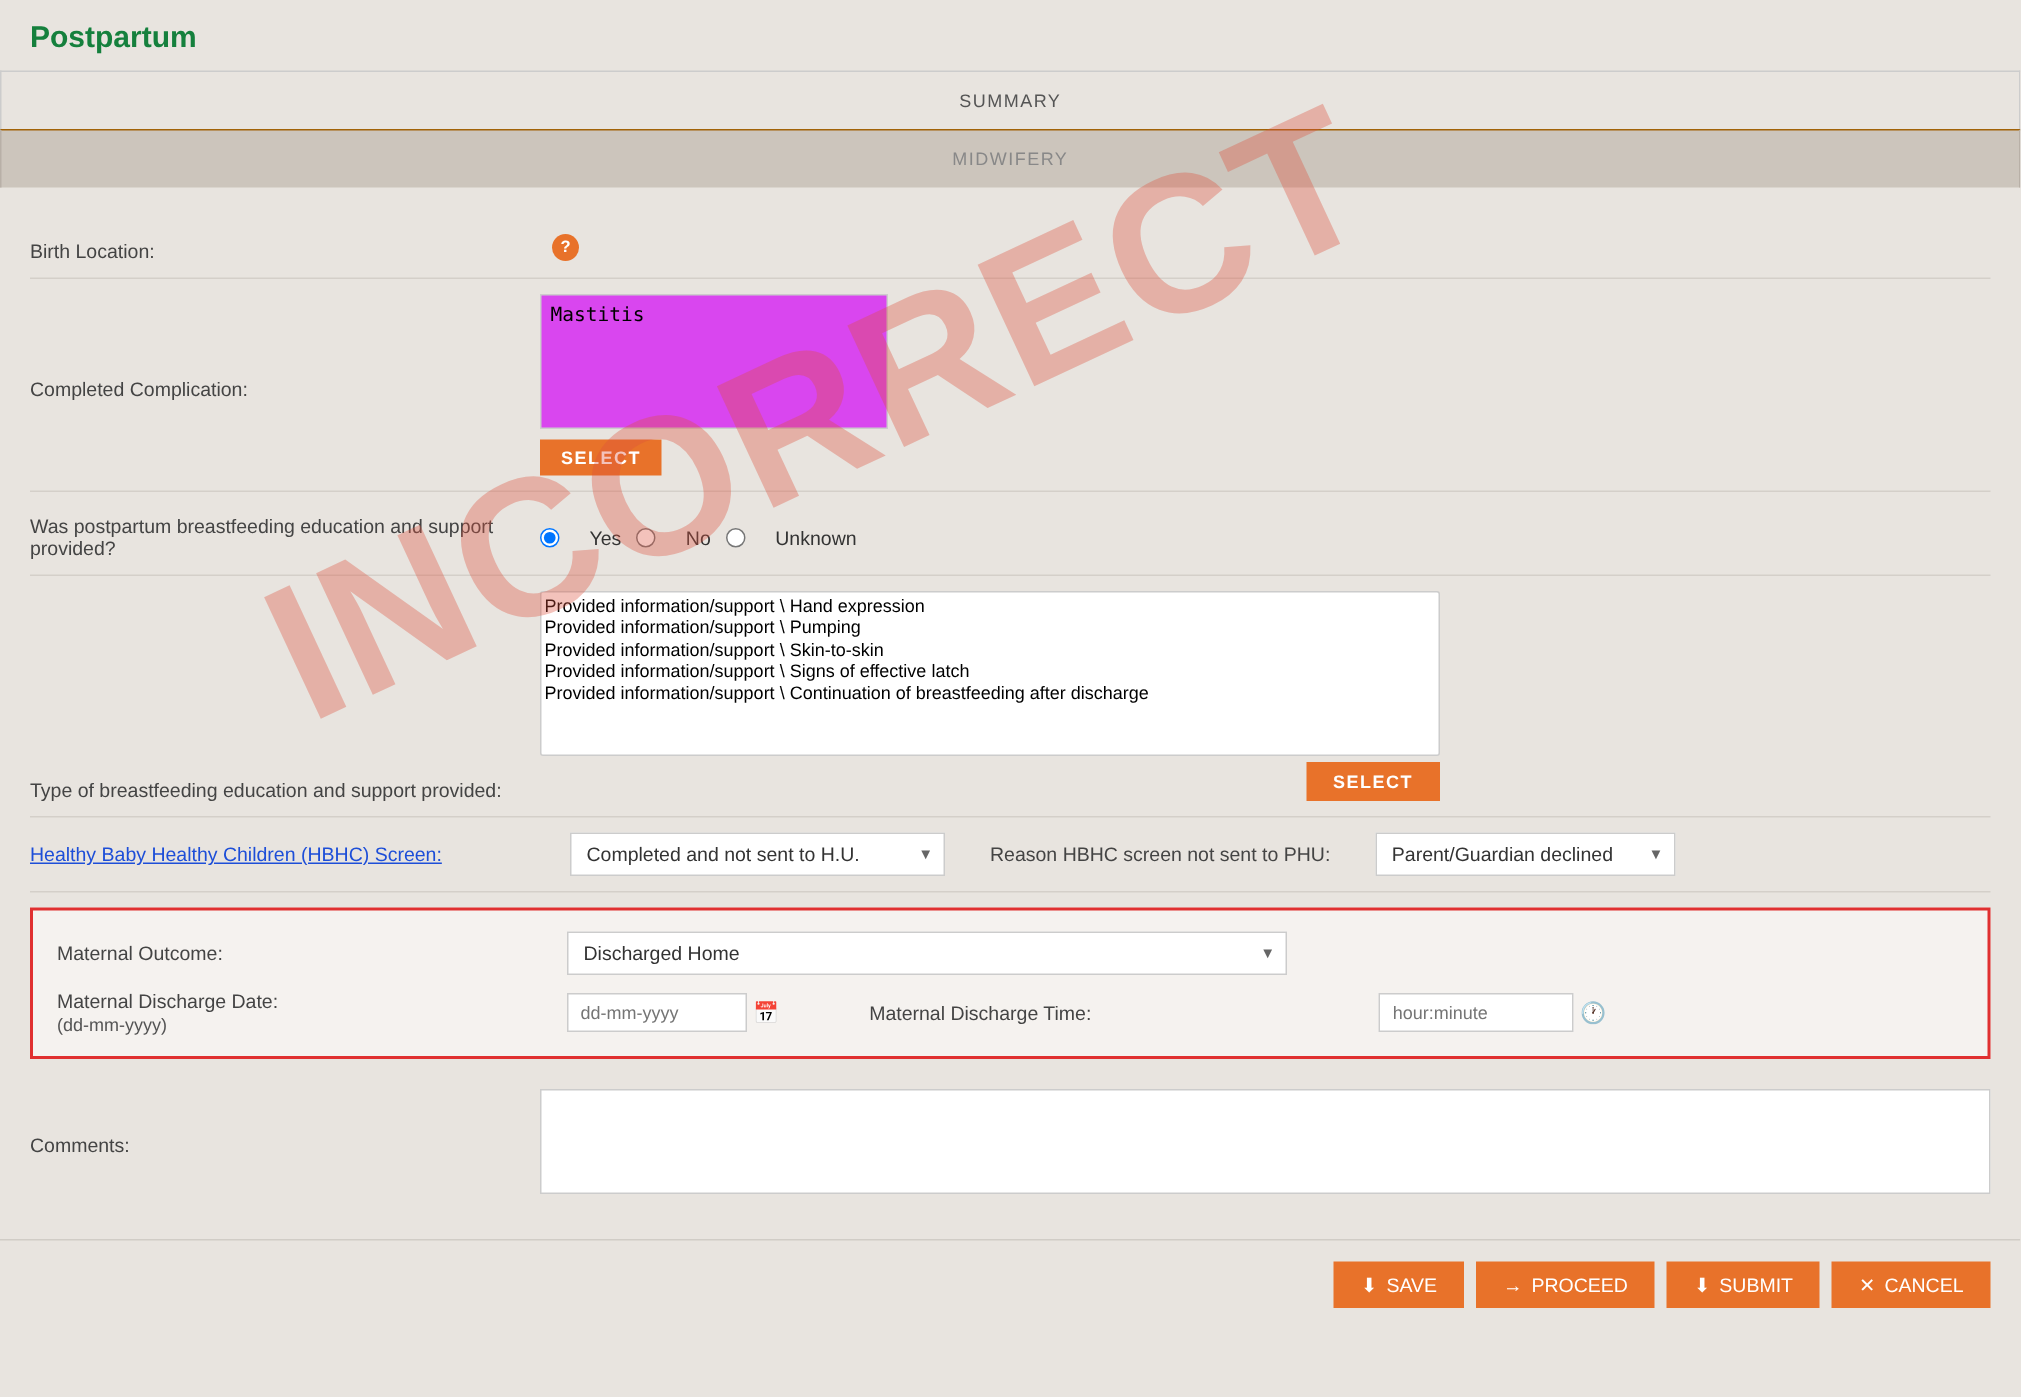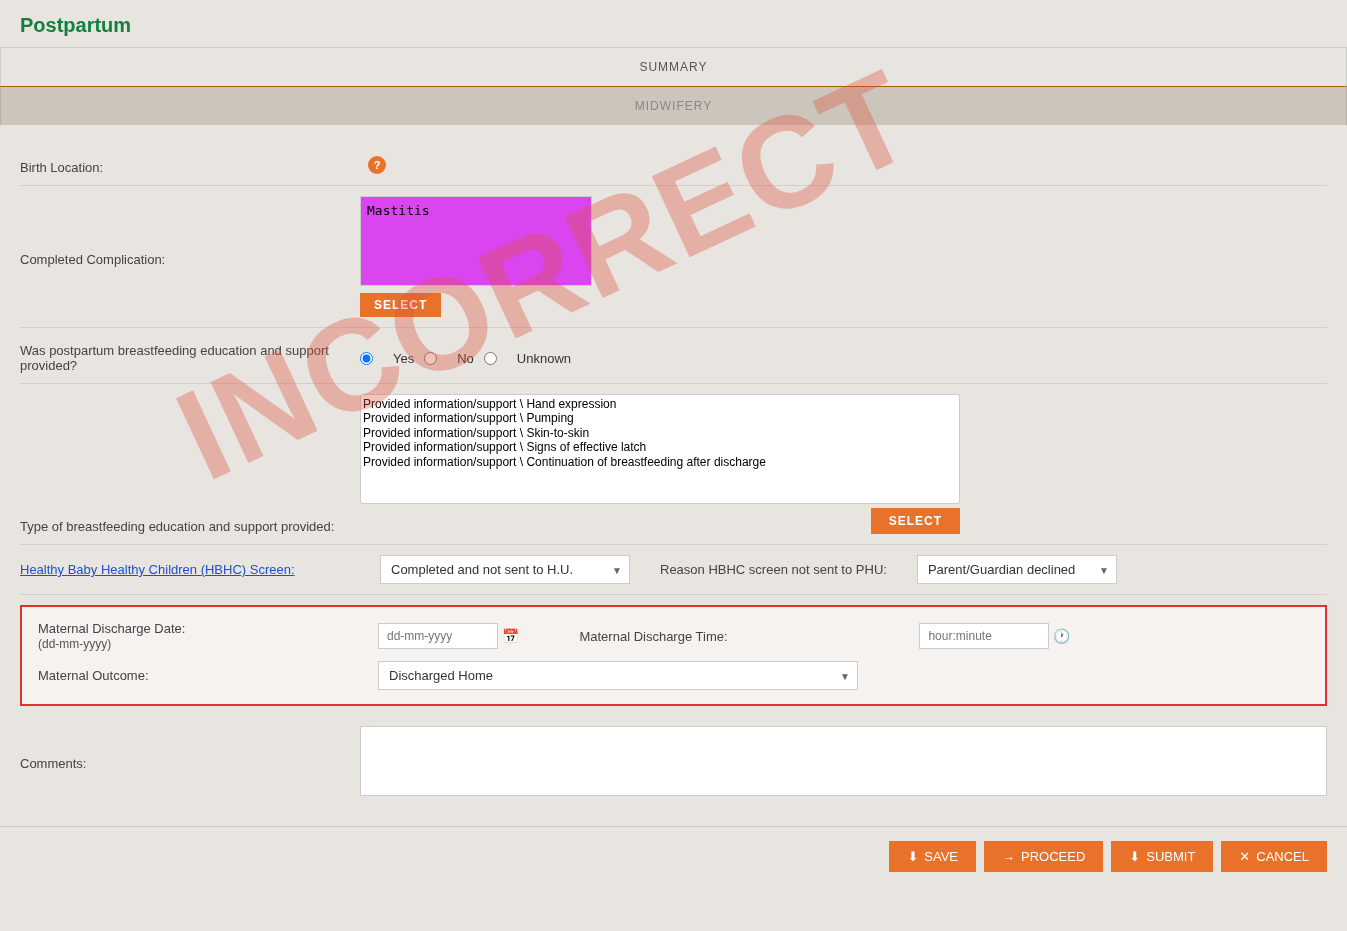--- a/index.html
+++ b/index.html
@@ -165,49 +165,49 @@
             <option>Parent/Guardian declined</option>
             <option>Other</option>
           </select>
         </div>
       </div>
     </div>
 
     <div class="maternal-section">
 
       <div class="maternal-row">
-        <div class="maternal-label">
-          <span>Maternal Discharge Date:</span><br>
-          <span class="maternal-label-small">(dd-mm-yyyy)</span>
-        </div>
-        <div class="date-input-wrapper">
-          <input type="text" class="date-input" placeholder="dd-mm-yyyy" style="">
-          <span class="cal-icon">📅</span>
-        </div>
-        <div style="width:60px;"></div>
-        <div class="maternal-label">Maternal Discharge Time:</div>
-        <div class="date-input-wrapper">
-          <input type="text" class="time-input" placeholder="hour:minute" style="">
-          <span class="clock-icon">🕐</span>
-        </div>
-      </div>
-
-      <div class="maternal-row">
         <div class="maternal-label">Maternal Outcome:</div>
         <div>
           <div class="select-field">
             <select style="min-width:480px;">
               <option>Discharged Home</option>
               <option>Transferred</option>
               <option>Deceased</option>
             </select>
           </div>
         </div>
       </div>
 
+      <div class="maternal-row">
+        <div class="maternal-label">
+          <span>Maternal Discharge Date:</span><br>
+          <span class="maternal-label-small">(dd-mm-yyyy)</span>
+        </div>
+        <div class="date-input-wrapper">
+          <input type="text" class="date-input" placeholder="dd-mm-yyyy" style="">
+          <span class="cal-icon">📅</span>
+        </div>
+        <div style="width:60px;"></div>
+        <div class="maternal-label">Maternal Discharge Time:</div>
+        <div class="date-input-wrapper">
+          <input type="text" class="time-input" placeholder="hour:minute" style="">
+          <span class="clock-icon">🕐</span>
+        </div>
+      </div>
+
     </div>
 
     <div class="comments-row">
       <div class="comments-label">Comments:</div>
       <textarea class="comments-textarea" style=""></textarea>
     </div>
 
   </div>
 
   <div class="bottom-bar">

